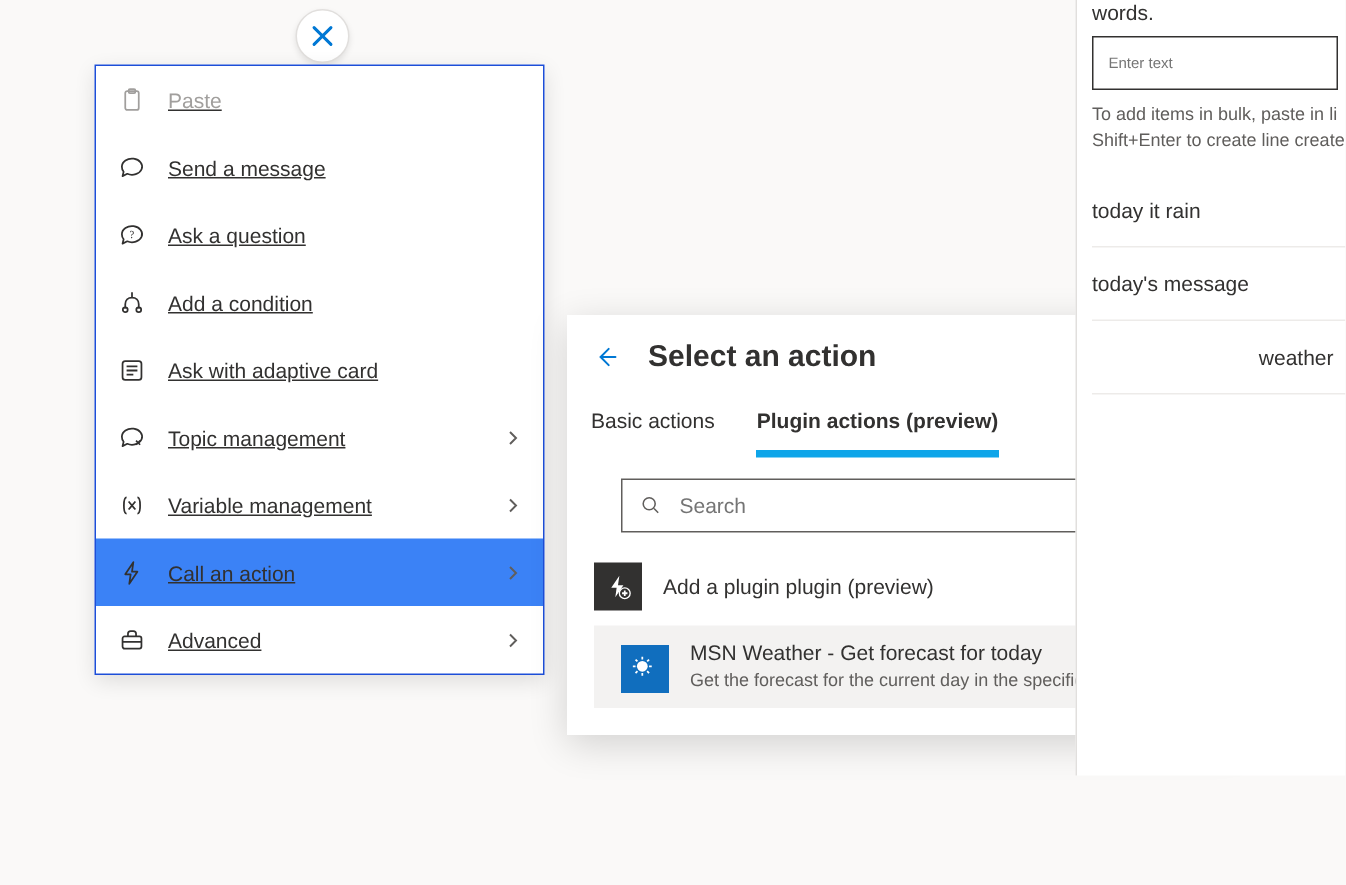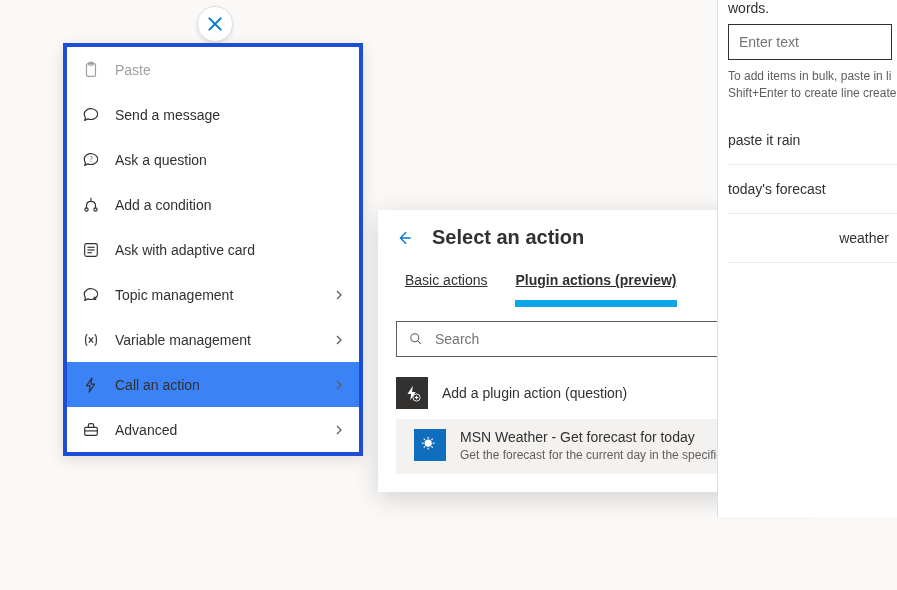--- a/index.html
+++ b/index.html
@@ -32,22 +32,23 @@
     }
     .close-circle svg { width: 18px; height: 18px; }
 
     
     .context-menu {
       position: absolute;
       left: 63px;
       top: 43px;
       width: 300px;
       background: #fff;
-      border: 4px solid #1d4ed8;
+      border: 1px solid #1d4ed8;
       box-shadow: 0 4px 14px rgba(0,0,0,0.12);
+      text-decoration: underline;
     }
     .menu-item {
       display: flex;
       align-items: center;
       height: 45px;
       padding: 0 14px;
       cursor: pointer;
       position: relative;
     }
     .menu-item.selected { background: #3b82f6; }
@@ -78,20 +79,21 @@
       position: absolute;
       left: 378px;
       top: 210px;
       width: 450px;
       background: #fff;
       box-shadow: 0 6px 24px rgba(0,0,0,0.16);
       padding-bottom: 18px;
     }
     .action-header {
       display: flex;
+      align-items: center;
       padding: 16px 18px 10px 14px;
     }
     .action-header .back {
       width: 24px;
       height: 24px;
       display: flex;
       align-items: center;
       justify-content: center;
       cursor: pointer;
       margin-right: 16px;
@@ -106,46 +108,46 @@
       width: 24px;
       height: 24px;
       display: flex;
       align-items: center;
       justify-content: center;
       cursor: pointer;
     }
 
     .tabs {
       display: flex;
-      padding: 0 27px;
+      padding: 0 16px;
       gap: 28px;
       border-bottom: 0;
-      text-decoration: underline;
     }
     .tab {
       padding: 12px 0;
       font-size: 14px;
       cursor: pointer;
       color: #323130;
       border-bottom: 3px solid transparent;
     }
     .tab.active {
       font-weight: 600;
-      border-bottom: 7px solid #0ea5e9;
+      border-bottom: 5px solid #0ea5e9;
     }
 
     .search-wrap {
       padding: 14px 18px 10px 18px;
     }
     .search-box {
       display: flex;
       align-items: center;
       border: 1px solid #605e5c;
       height: 36px;
       padding: 0 10px;
+      margin-left: 18px;
     }
     .search-box .icon {
       width: 18px;
       height: 18px;
       margin-right: 10px;
       display: flex;
       align-items: center;
       justify-content: center;
       color: #605e5c;
     }
@@ -159,21 +161,21 @@
     }
 
     .action-item {
       display: flex;
       padding: 10px 18px;
       align-items: center;
       cursor: pointer;
       position: relative;
     }
     .action-item.list {
-      align-items: flex-start;
+      align-items: flex-end;
       padding-right: 30px;
       background: #f3f2f1;
       margin: 0 18px;
     }
     .action-item .tile {
       width: 32px;
       height: 32px;
       background: #106ebe;
       display: flex;
       align-items: center;
@@ -231,21 +233,21 @@
       height: 36px;
       display: flex;
       align-items: center;
       padding: 0 10px;
       width: 164px;
     }
     .enter-input input {
       border: none;
       outline: none;
       width: 100%;
-      font-size: 14px;
+      font-size: 10px;
       font-family: inherit;
       color: #605e5c;
     }
     .helper {
       font-size: 12px;
       color: #605e5c;
       padding: 2px 0 14px 10px;
       line-height: 1.4;
     }
     .phrase-list {
@@ -423,21 +425,21 @@
 
   <div class="action-item">
     <div class="tile dark">
       <svg viewBox="0 0 20 20" width="18" height="18">
           <path d="M11 2L5 11h4l-1 7 6-9h-4l1-7z" fill="#fff"></path>
           <circle cx="15" cy="15" r="4" fill="#323130" stroke="#fff" stroke-width="1"></circle>
           <path d="M15 13v4M13 15h4" stroke="#fff" stroke-width="1.3"></path>
         </svg>
     </div>
     <div class="text">
-      <div class="title2">Add a plugin action (question)</div>
+      <div class="title2">Add a plugin plugin (preview)</div>
     </div>
   </div>
 
   <div class="action-item list">
     <div class="tile">
       <svg viewBox="0 0 20 20" width="18" height="18">
           <circle cx="8" cy="8" r="4" fill="#fff"></circle>
           <g stroke="#fff" stroke-width="1.3">
             <line x1="8" y1="1" x2="8" y2="3"></line>
             <line x1="8" y1="13" x2="8" y2="15"></line>
@@ -461,17 +463,17 @@
   </div>
 </div>
 
 <div class="side-panel">
   <div class="side-text">words.</div>
   <div class="enter-input">
     <input placeholder="Enter text" style="">
   </div>
   <div class="helper">To add items in bulk, paste in li Shift+Enter to create line create</div>
   <div class="phrase-list">
-    <div class="phrase">paste it rain</div>
-    <div class="phrase">today's forecast</div>
+    <div class="phrase">today it rain</div>
+    <div class="phrase">today's message</div>
     <div class="phrase" style="text-align:right; padding-right:8px;">weather</div>
   </div>
 </div>
 
 </body></html>

